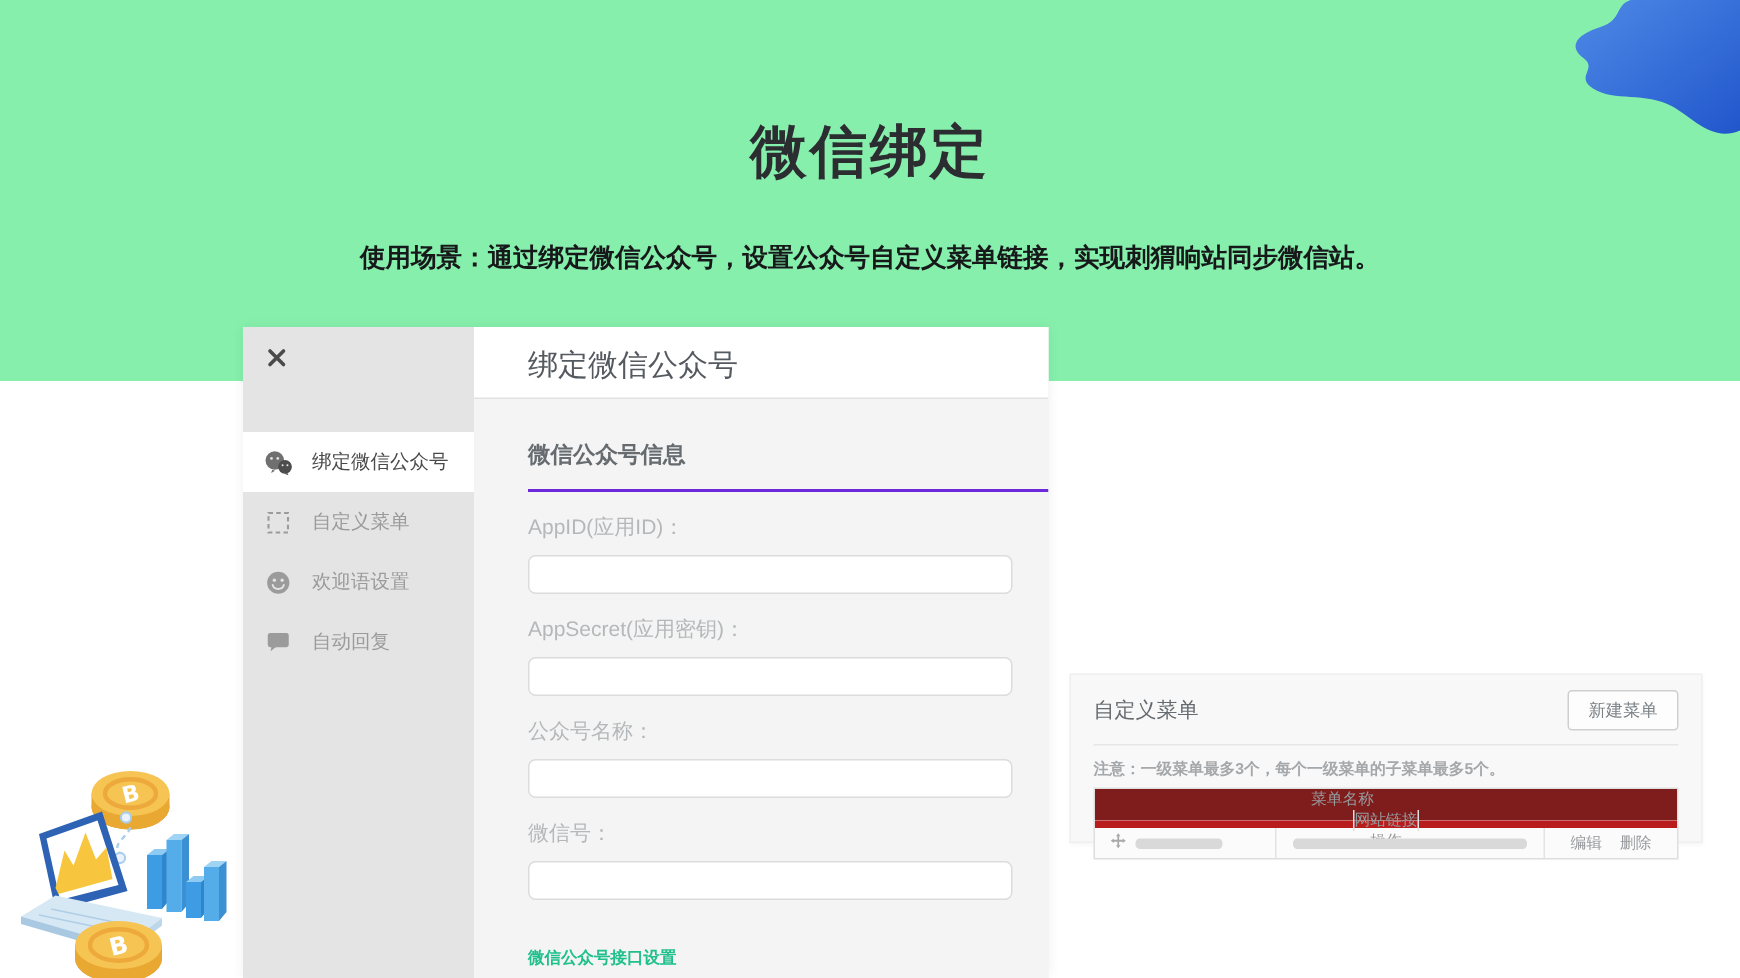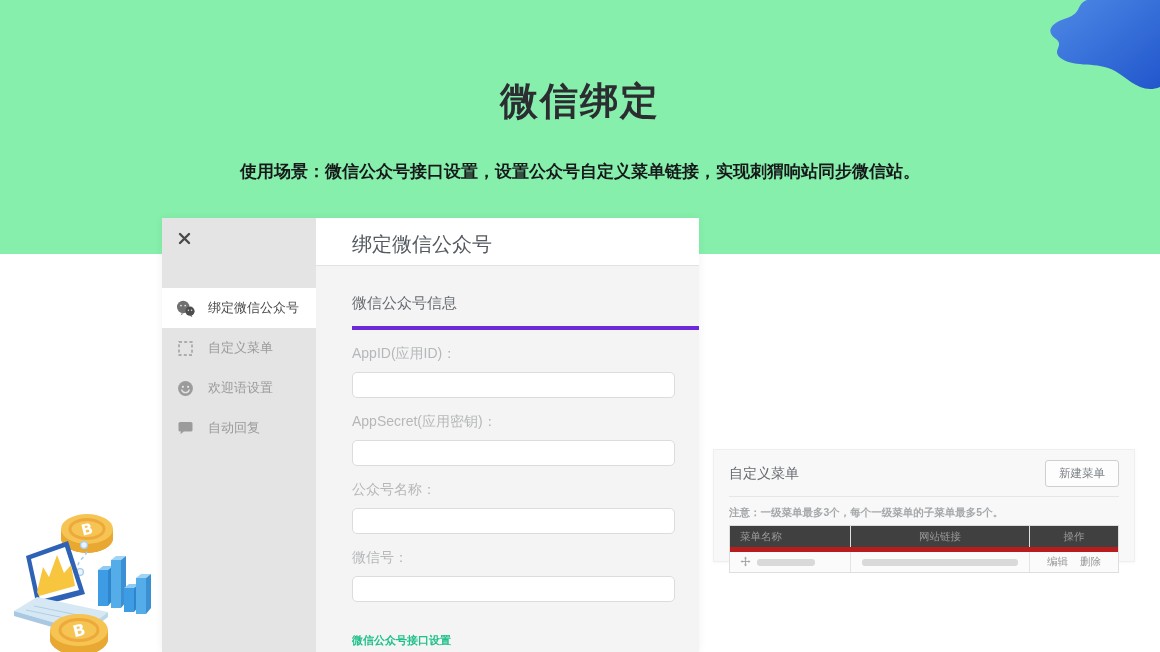--- a/index.html
+++ b/index.html
@@ -67,23 +67,23 @@
   .content-header {
     background: #ffffff;
     margin: 0 0 0 -36px; padding: 12px 0 7px 36px;
     border-bottom: 1px solid #e2e2e2;
   }
   .content-header h2 {
     font-size: 20px; font-weight: 400; color: #555a60; line-height: 28px;
   }
   .section-title {
     margin-top: 28px;
-    font-size: 15px; color: #666b70; font-weight: 400;
+    font-size: 15px; color: #666b70; font-weight: 700;
     padding-bottom: 13px;
-    border-bottom: 4px solid #6d28d9;
+    border-bottom: 2px solid #6d28d9;
     margin-right: 0;
   }
   .field-label {
     margin-top: 15px;
     font-size: 14px; color: #b5b8ba;
   }
   .field-input {
     display: block;
     margin-top: 9px;
     width: 323px; height: 26px;
@@ -122,41 +122,41 @@
     font-family: inherit;
     margin-left: 21px;
   }
   .menu-note { margin-top: 9px; font-size: 10.5px; color: #a5a8ab; font-weight: bold; }
   .menu-table {
     margin-top: 5px;
     border: 1px solid #dedede;
     background: #fbfbfb;
   }
   .mt-row { display: flex; align-items: center; }
-  .mt-head { background: #404040; height: 21px; font-size: 10.5px; color: #97999c; }
+  .mt-head { background: #7f1d1d; height: 21px; font-size: 10.5px; color: #97999c; flex-direction: column; }
   .mt-body { height: 25px; border-top: 5px solid #b91c1c; background: #fbfbfb; }
   .mt-c1 { width: 120px; padding-left: 10px; display: flex; align-items: center; gap: 6px; }
   .mt-c2 { flex: 1; text-align: center; display: flex; align-items: center; justify-content: center;
            border-left: 1px solid #e3e3e3; border-right: 1px solid #e3e3e3; height: 100%; }
   .mt-c3 { width: 88px; display: flex; align-items: center; justify-content: center; gap: 12px; height: 100%; }
   .mt-head .mt-c2, .mt-head .mt-c3 { border-color: #e0e0e0; }
   .redact { height: 7px; border-radius: 3px; background: #d9d9d9; }
   .redact.short { width: 58px; }
   .redact.long  { width: 88%; }
   .row-action { font-size: 10.5px; color: #97999c; cursor: pointer; }
 
   
   .illus { position: absolute; left: 12px; top: 508px; width: 140px; height: 144px; }
 </style>
 </head>
 <body>
 
 <div class="hero">
   <div class="hero-title">微信绑定</div>
-  <div class="hero-subtitle">使用场景：微信公众号接口设置，设置公众号自定义菜单链接，实现刺猬响站同步微信站。</div>
+  <div class="hero-subtitle">使用场景：通过绑定微信公众号，设置公众号自定义菜单链接，实现刺猬响站同步微信站。</div>
 </div>
 
 <svg class="blob" viewBox="0 0 125 100" aria-hidden="true">
   <defs>
     <linearGradient id="blobGrad" x1="0" y1="0" x2="1" y2="1">
       <stop offset="0" stop-color="#4e8ae6"></stop>
       <stop offset="1" stop-color="#2156cc"></stop>
     </linearGradient>
   </defs>
   <path d="M52,0 C41,4 47,13 32,18 C16,23 10,31 21,39 C30,46 15,51 27,59 C41,68 62,61 80,71 C93,78 106,95 125,87 L125,0 Z" fill="url(#blobGrad)"></path>

